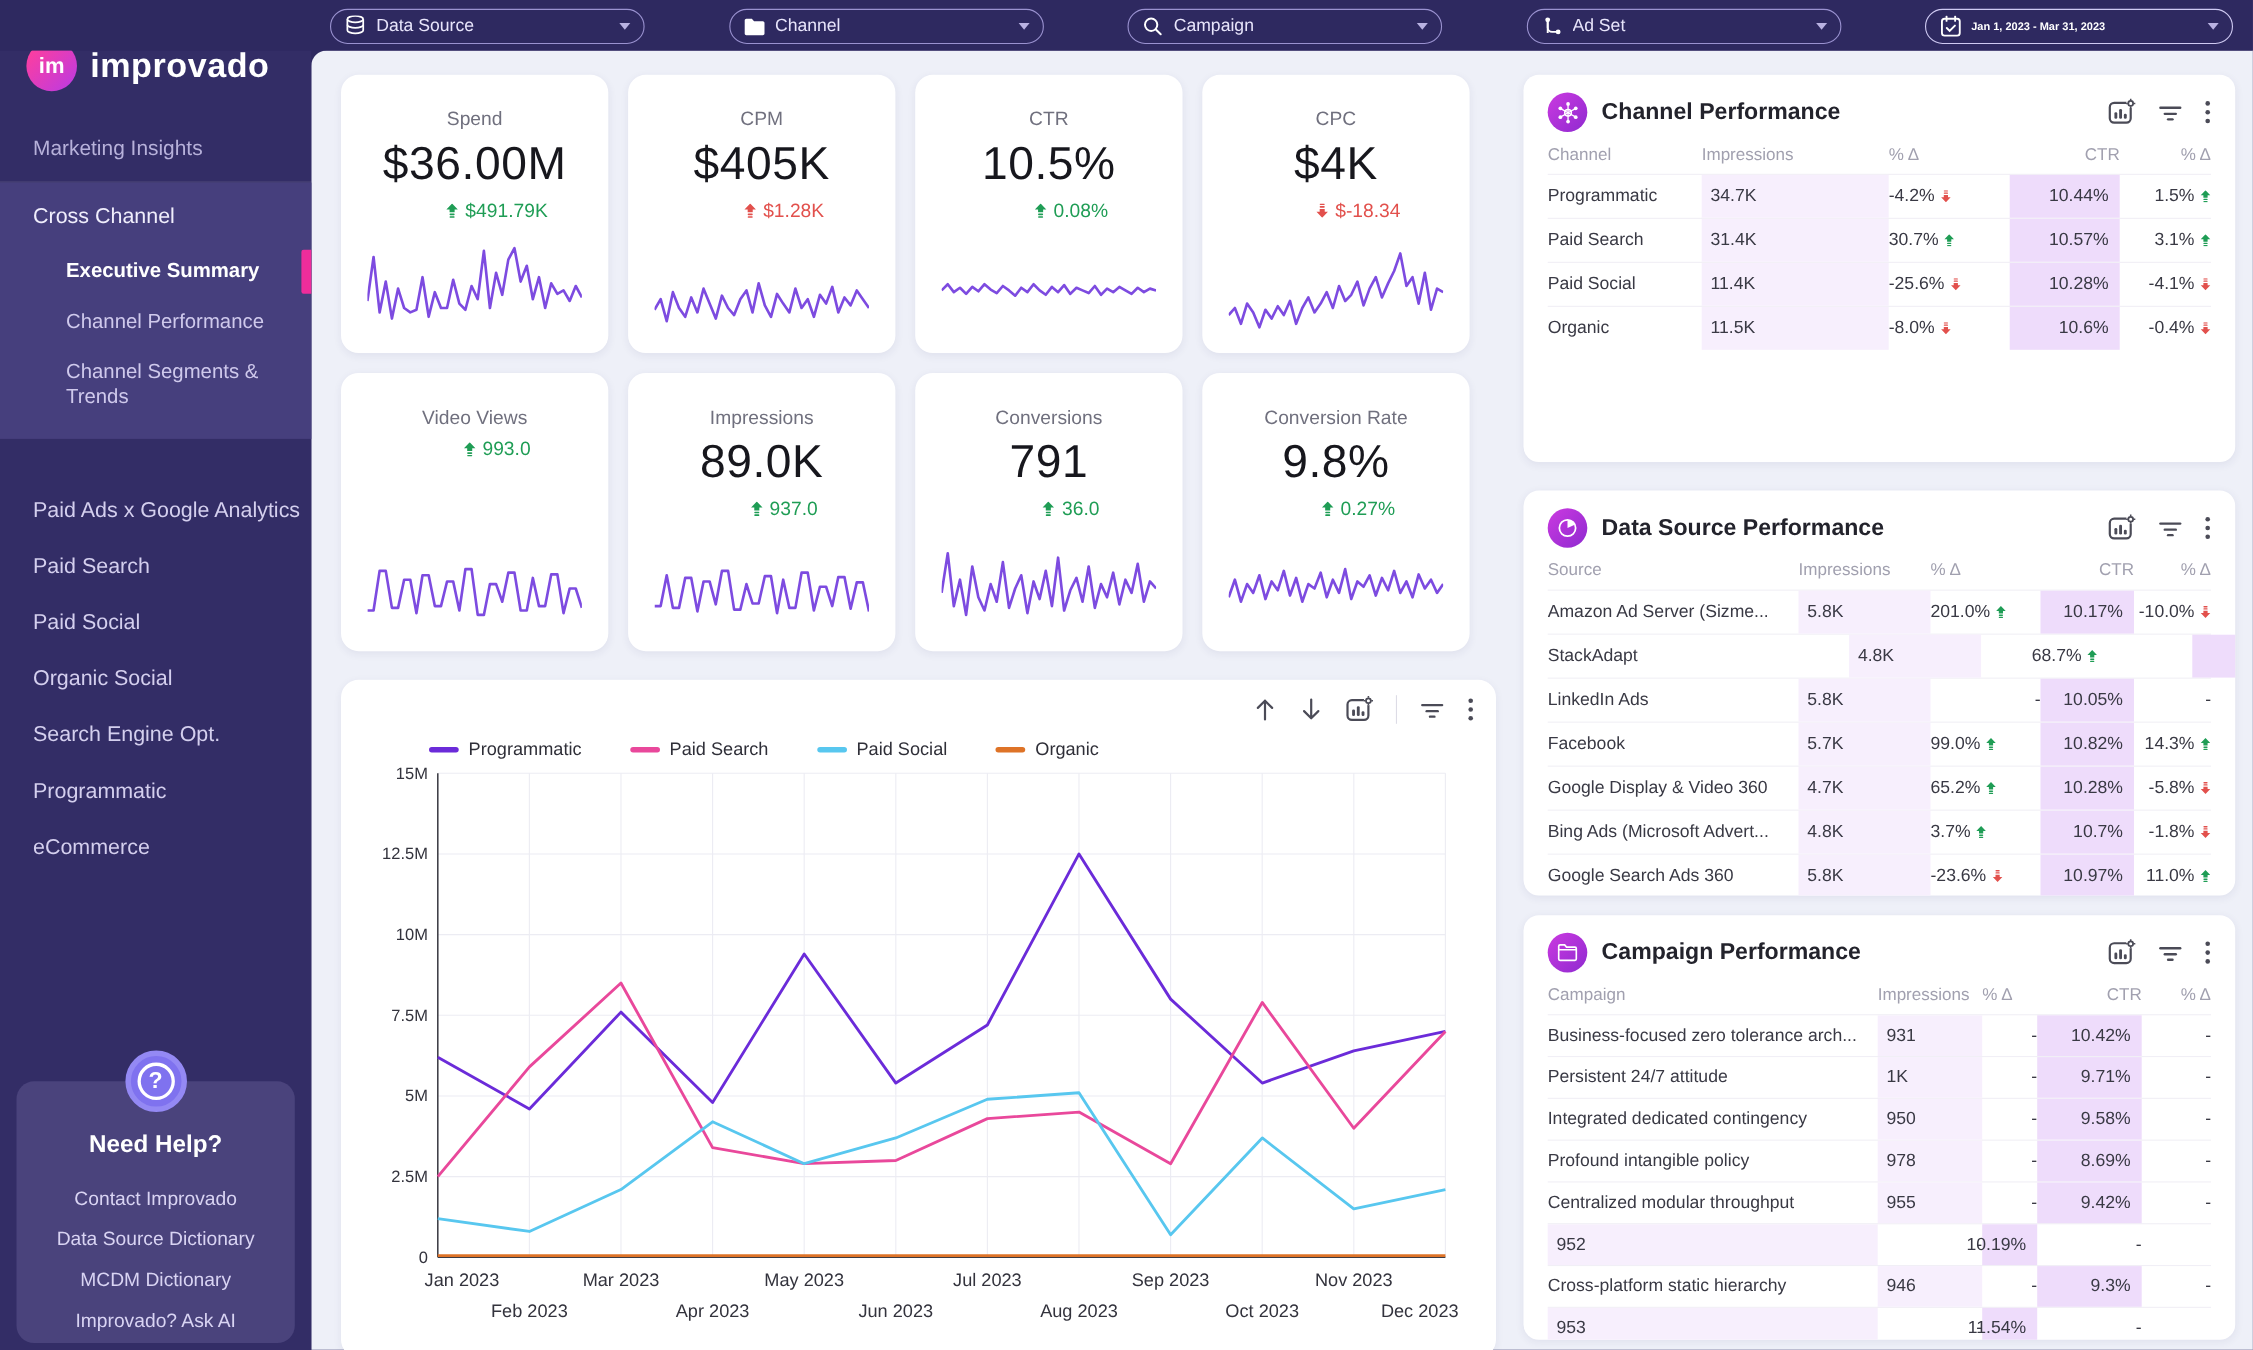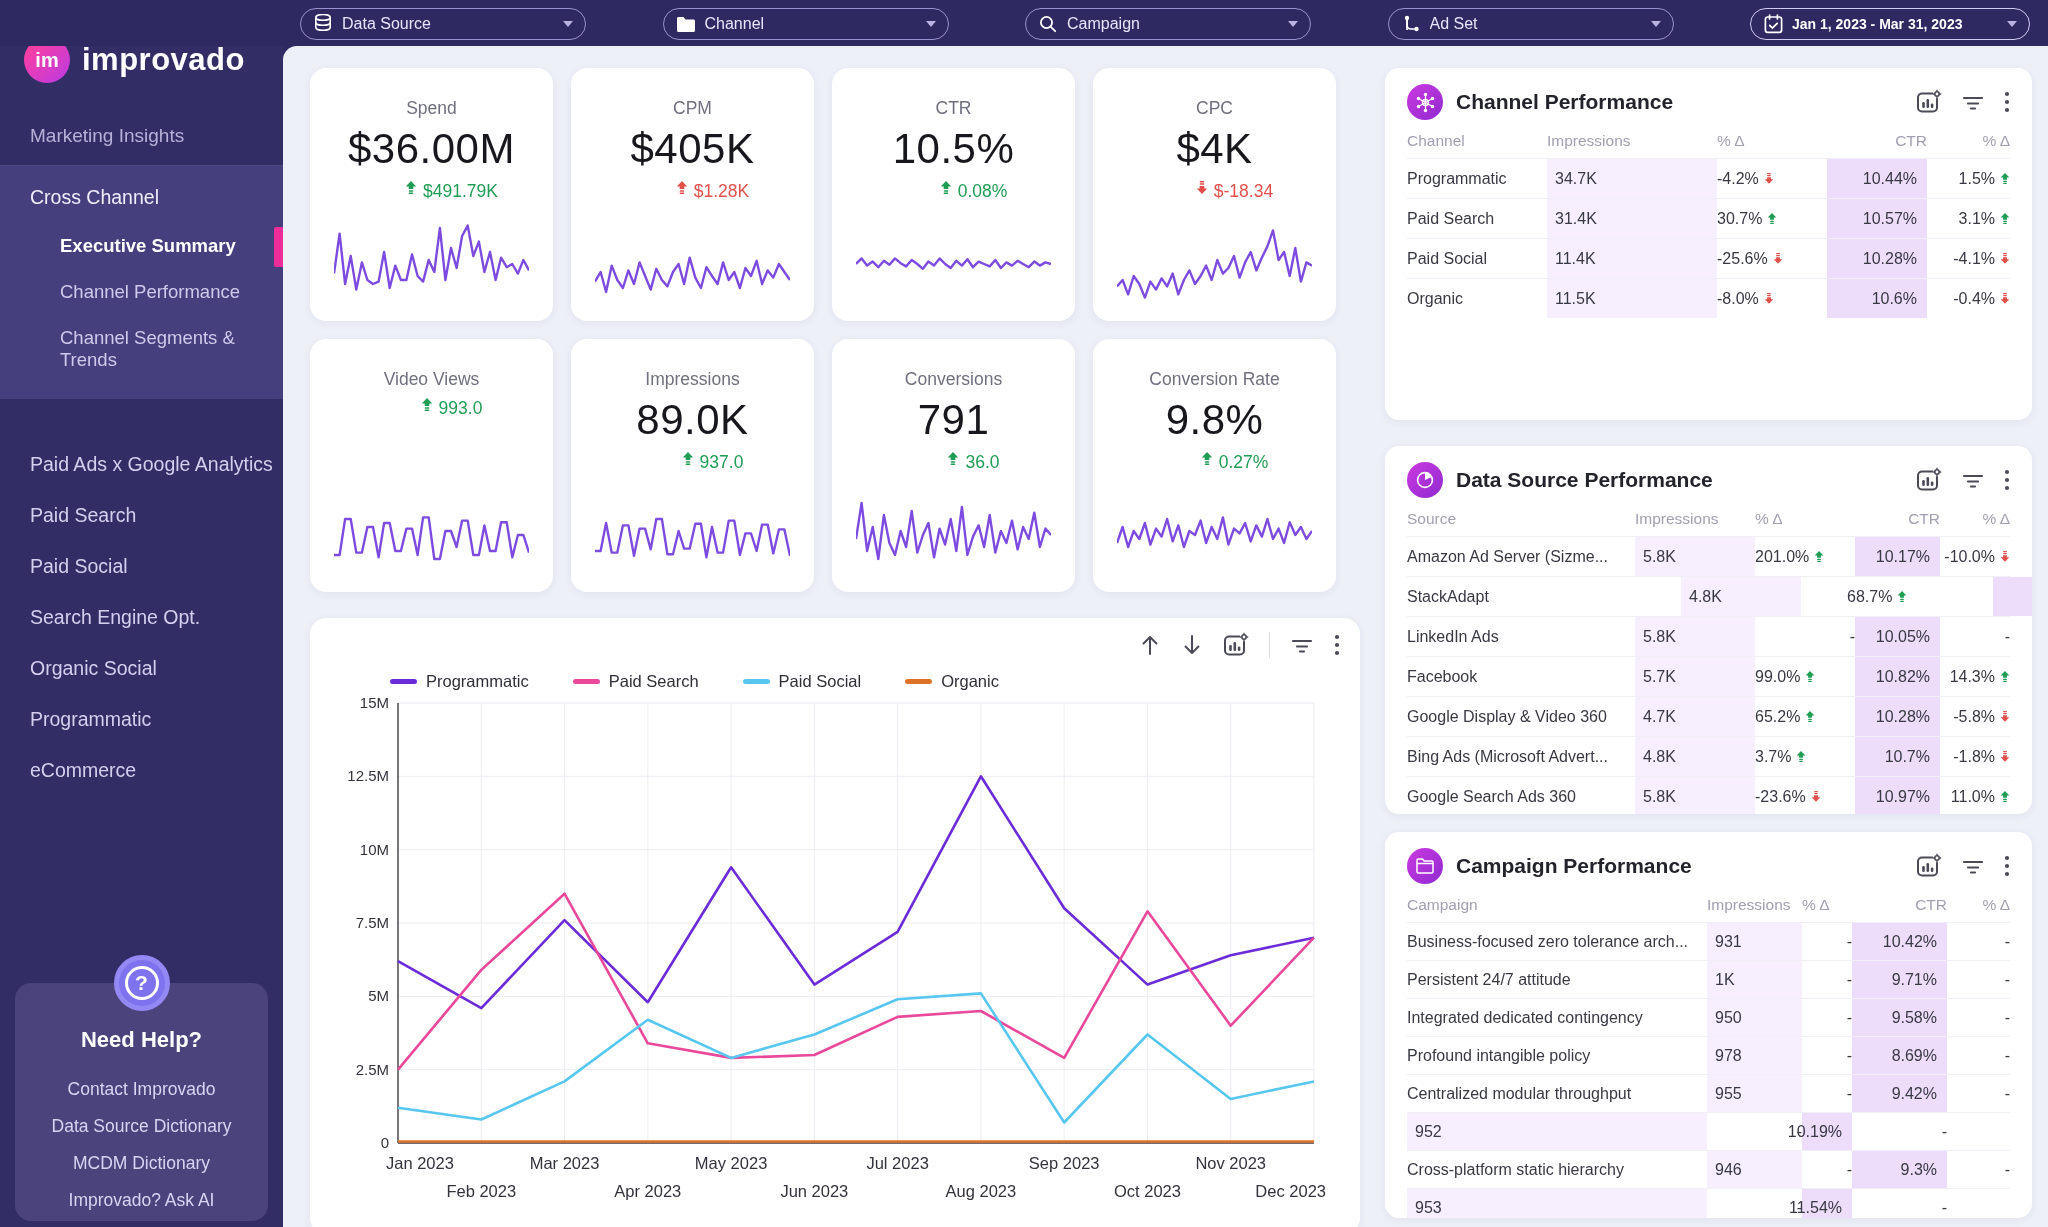--- a/index.html
+++ b/index.html
@@ -6,21 +6,21 @@
   html,body { width:2048px; height:1227px; overflow:hidden; }
   body { font-family:"Liberation Sans","DejaVu Sans",sans-serif; background:#2e2960; }
 
   
   .topbar { position:absolute; left:0; top:0; width:2048px; height:46px; background:#2e2960; z-index:5; }
   .topbar-filters { position:absolute; left:300px; top:8px; width:1730px; display:flex; justify-content:space-between; align-items:center; }
   .pill { height:32px; width:286px; border:1.5px solid #9a92d0; border-radius:16px; display:flex; align-items:center; padding:0 12px; color:#e8e5fb; font-size:16px; cursor:pointer; }
   .pill .picon { width:20px; height:20px; margin-right:9px; display:flex; align-items:center; justify-content:center; }
   .pill .plabel { flex:1; white-space:nowrap; overflow:hidden; }
   .caret { width:0; height:0; border-left:5px solid transparent; border-right:5px solid transparent; border-top:6px solid #b9b2e2; margin-left:6px; }
-  .pill.date { width:280px; border-color:#cfcaf2; color:#ffffff; font-weight:bold; font-size:14px; }
+  .pill.date { width:280px; border-color:#cfcaf2; color:#ffffff; font-weight:bold; font-size:10px; }
 
   
   .sidebar { position:absolute; left:0; top:13px; width:283px; height:1227px; background:#332d66; z-index:4; }
   .logo-row { display:flex; align-items:center; padding:24px 0 0 24px; }
   .logo-badge { width:46px; height:46px; border-radius:50%; background:linear-gradient(135deg,#ff3e9d 10%,#c13bdd 90%); color:#fff; font-size:20px; font-weight:bold; display:flex; align-items:center; justify-content:center; }
   .logo-name { color:#ffffff; font-size:31px; font-weight:600; margin-left:12px; letter-spacing:0.5px; }
   .section-label { color:#b7b1da; font-size:19px; padding:42px 0 18px 30px; }
   .nav-divider { height:1px; background:rgba(255,255,255,0.14); }
   .nav-group { background:#463f7d; padding:14px 0 16px 0; }
   .nav-group-label { color:#f0eefc; font-size:19.5px; padding:6px 0 14px 30px; cursor:pointer; }
@@ -40,21 +40,21 @@
   .main { position:absolute; left:283px; top:46px; width:1765px; height:1181px; background:#eef0f8; border-top-left-radius:14px; padding:22px 16px 0 27px; }
   .layout { display:flex; }
   .left-col { width:1050px; }
   .right-col { width:647px; margin-left:25px; }
 
   
   .kpi-grid { display:grid; grid-template-columns:repeat(4,243px); grid-auto-rows:253px; column-gap:26px; row-gap:30px;gap:18px; }
   .kpi-card { background:#fff; border-radius:16px; box-shadow:0 2px 8px rgba(46,41,96,0.07); text-align:center; padding-top:30px; position:relative; overflow:hidden; }
   .kpi-title { font-size:17.5px; color:#70707e; }
   .kpi-value { font-size:42px; color:#17171d; margin-top:6px; letter-spacing:0.5px; }
-  .kpi-delta { margin-top:8px; font-size:17.5px; display:flex; justify-content:center; gap:6px;padding-left:40px; }
+  .kpi-delta { margin-top:8px; font-size:17.5px; display:flex; align-items:center; justify-content:center; gap:6px;padding-left:40px; }
   .kpi-delta.good { color:#1f9d55; } .kpi-delta.bad { color:#e2504c; }
   .kpi-spark { position:absolute; left:24px; bottom:14px; }
 
   
   .chart-card { margin-top:26px; width:1050px; height:616px; background:#fff; border-radius:16px; box-shadow:0 2px 8px rgba(46,41,96,0.07); position:relative; padding:14px 24px 0 24px; }
   .chart-toolbar { position:absolute; top:14px; right:20px; display:flex; align-items:center; gap:20px; }
   .tool-btn { cursor:pointer; display:flex; align-items:center; }
   .tool-divider { width:1px; height:26px; background:#dddce6; }
   .chart-legend { display:flex; gap:44px; margin:40px 0 4px 56px; }
   .legend-item { display:flex; align-items:center; gap:9px; font-size:16.5px; color:#2f2f38; }
@@ -156,22 +156,22 @@
       <div class="nav-group">
         <div class="nav-group-label">Cross Channel</div>
         <div class="nav-sub active"><span>Executive Summary</span><span class="active-bar"></span></div>
         <div class="nav-sub"><span>Channel Performance</span></div>
         <div class="nav-sub"><span>Channel Segments &amp; Trends</span></div>
       </div>
       <div class="nav-items">
         <div class="nav-item">Paid Ads x Google Analytics</div>
         <div class="nav-item">Paid Search</div>
         <div class="nav-item">Paid Social</div>
+        <div class="nav-item">Organic Social</div>
         <div class="nav-item">Search Engine Opt.</div>
-        <div class="nav-item">Organic Social</div>
         <div class="nav-item">Programmatic</div>
         <div class="nav-item">eCommerce</div>
       </div>
     </nav>
   <div class="help-card">
     <div class="help-badge">
       <div class="help-badge-inner">?</div>
     </div>
     <div class="help-title">Need Help?</div>
     <div class="help-links" id="help-links">

